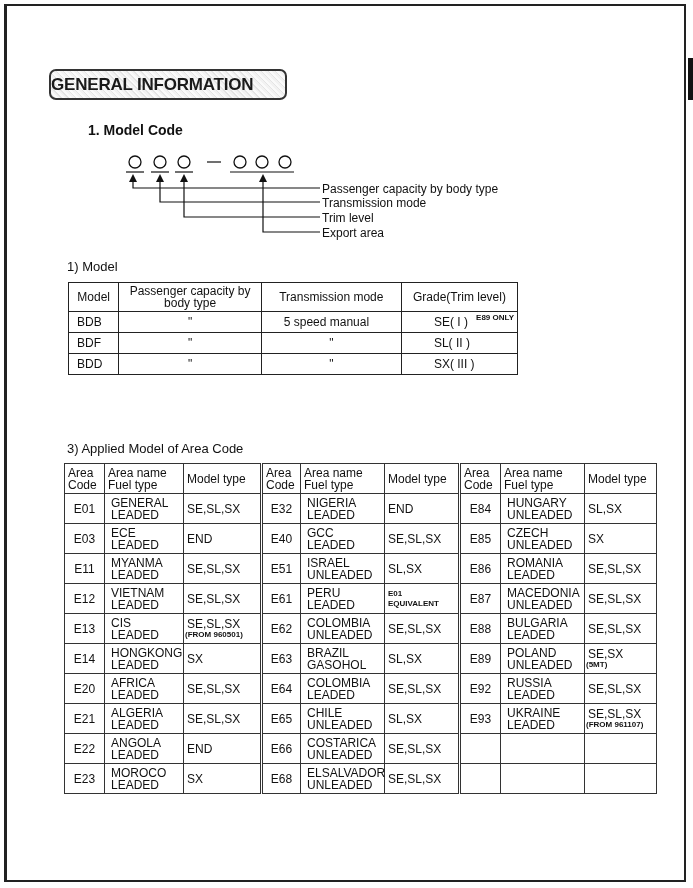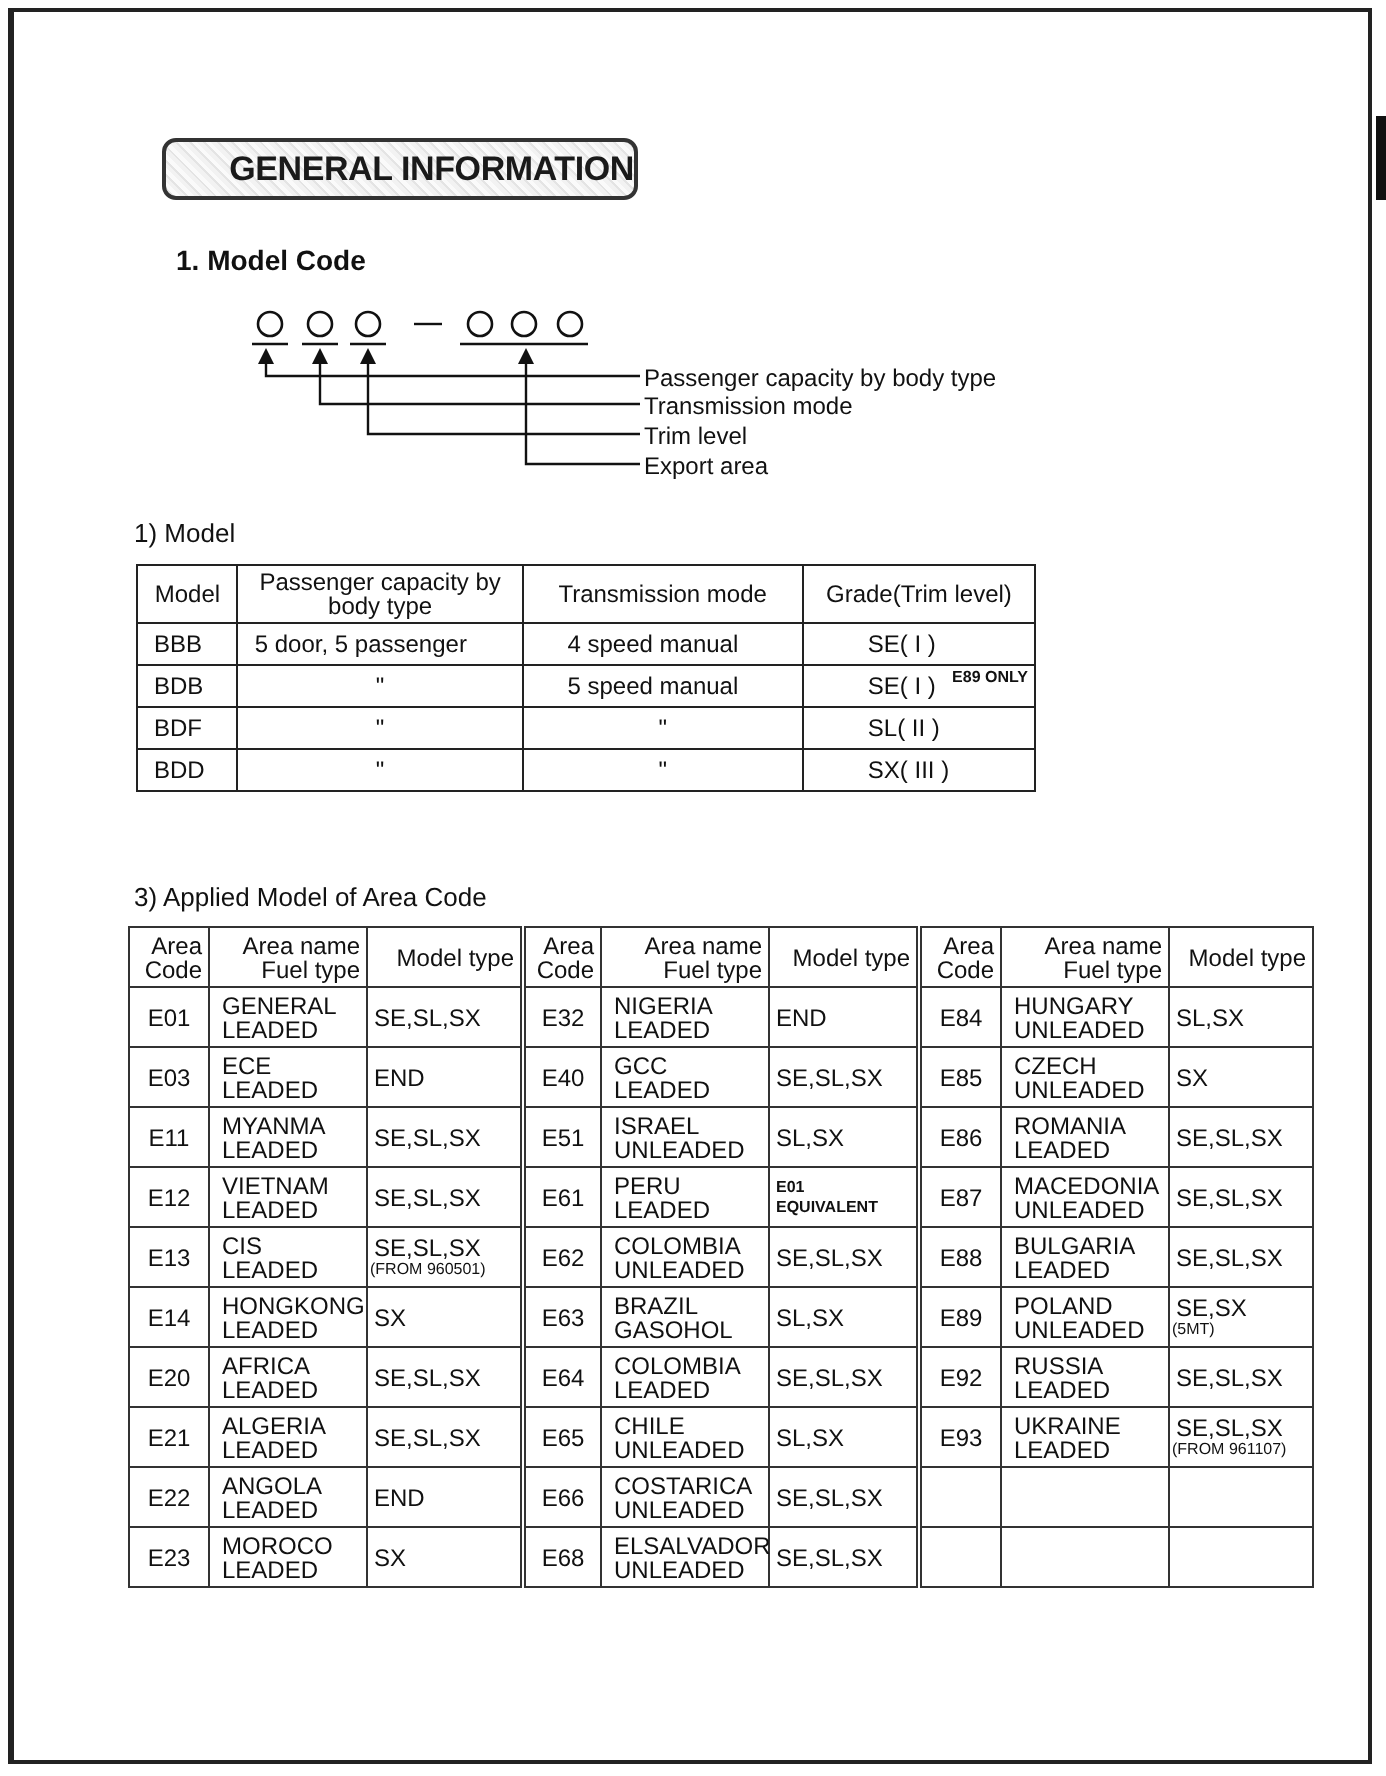--- a/index.html
+++ b/index.html
@@ -11,21 +11,21 @@
     position: absolute; left: 4px; top: 4px; width: 682px; height: 878px;
     border: 2px solid #222; border-left-width: 3px; box-sizing: border-box;
   }
   .side-tab {
     position: absolute; left: 688px; top: 58px; width: 5px; height: 42px; background: #111;
   }
   .title-box {
     position: absolute; left: 49px; top: 69px; width: 238px; height: 31px;
     border: 2px solid #333; border-radius: 7px; box-sizing: border-box;
     background: repeating-linear-gradient(45deg, #f2f2f2 0 2px, #e4e4e4 2px 3px, #fafafa 3px 5px);
-    display: flex; align-items: center; justify-content: flex-end; margin-left: 32px;
+    display: flex; align-items: center; justify-content: flex-start;
   }
   .title-box span {
     font-weight: bold; font-size: 17px; letter-spacing: -0.2px; color: #1a1a1a;
   }
   .section-title {
     position: absolute; left: 52px; top: 122px; font-weight: bold; font-size: 14px; margin-left: 36px;
   }
   
   .code-diagram { position: absolute; left: 0; top: 0; width: 693px; height: 260px; }
   .code-diagram svg { position: absolute; left: 0; top: 0; }
@@ -45,26 +45,26 @@
   .model-table td.grade { text-align: left; padding-left: 32px; position: relative; }
   .only-note {
     position: absolute; right: 3px; top: 2px; font-size: 8px; line-height: 8px; font-weight: bold; text-align: center;
   }
   
   .area-table { left: 64px; top: 463px; width: 592px; table-layout: fixed; }
   .area-table td, .area-table th {
     border: 1px solid #333; font-size: 12px; padding: 0 3px; font-weight: normal;
     height: 29px; line-height: 12px; vertical-align: middle;
   }
-  .area-table th { height: 29px; text-align: right; }
+  .area-table th { height: 29px; text-align: left; }
   .area-table td.code { text-align: center; }
   .area-table td.name { text-align: left; padding-left: 6px; }
   .area-table td.mt { text-align: left; padding-left: 3px; white-space: nowrap; margin-top: 13px; }
   .area-table .sep { border-right: 3px double #333; }
-  .note { font-size: 8px; display: block; line-height: 9px; font-weight: normal; margin-left: -2px; }
+  .note { font-size: 8px; display: block; line-height: 9px; font-weight: bold; margin-left: -2px; }
   .equiv { font-size: 8px; line-height: 10px; font-weight: bold; display: block; }
 </style>
 </head>
 <body>
 
 <div class="page-border"></div>
 <div class="side-tab"></div>
 
 <div class="title-box">
   <span>GENERAL INFORMATION</span>
@@ -121,26 +121,20 @@
   </colgroup>
   <thead>
     <tr>
       <th>Model</th>
       <th>Passenger capacity by body type</th>
       <th>Transmission mode</th>
       <th>Grade(Trim level)</th>
     </tr>
   </thead>
   <tbody id="model-tbody">
-      <tr>
-        <td class="l">BBB</td>
-        <td class="l">5 door, 5 passenger</td>
-        <td class="l" style="padding-left:22px">4 speed manual</td>
-        <td class="grade"><span>SE( I )</span></td>
-      </tr>
       <tr>
         <td class="l">BDB</td>
         <td class="c">"</td>
         <td class="l" style="padding-left:22px">5 speed manual</td>
         <td class="grade"><span>SE( I )</span><span class="only-note">E89 ONLY</span></td>
       </tr>
       <tr>
         <td class="l">BDF</td>
         <td class="c">"</td>
         <td class="c" style="padding-left:4px">"</td>

